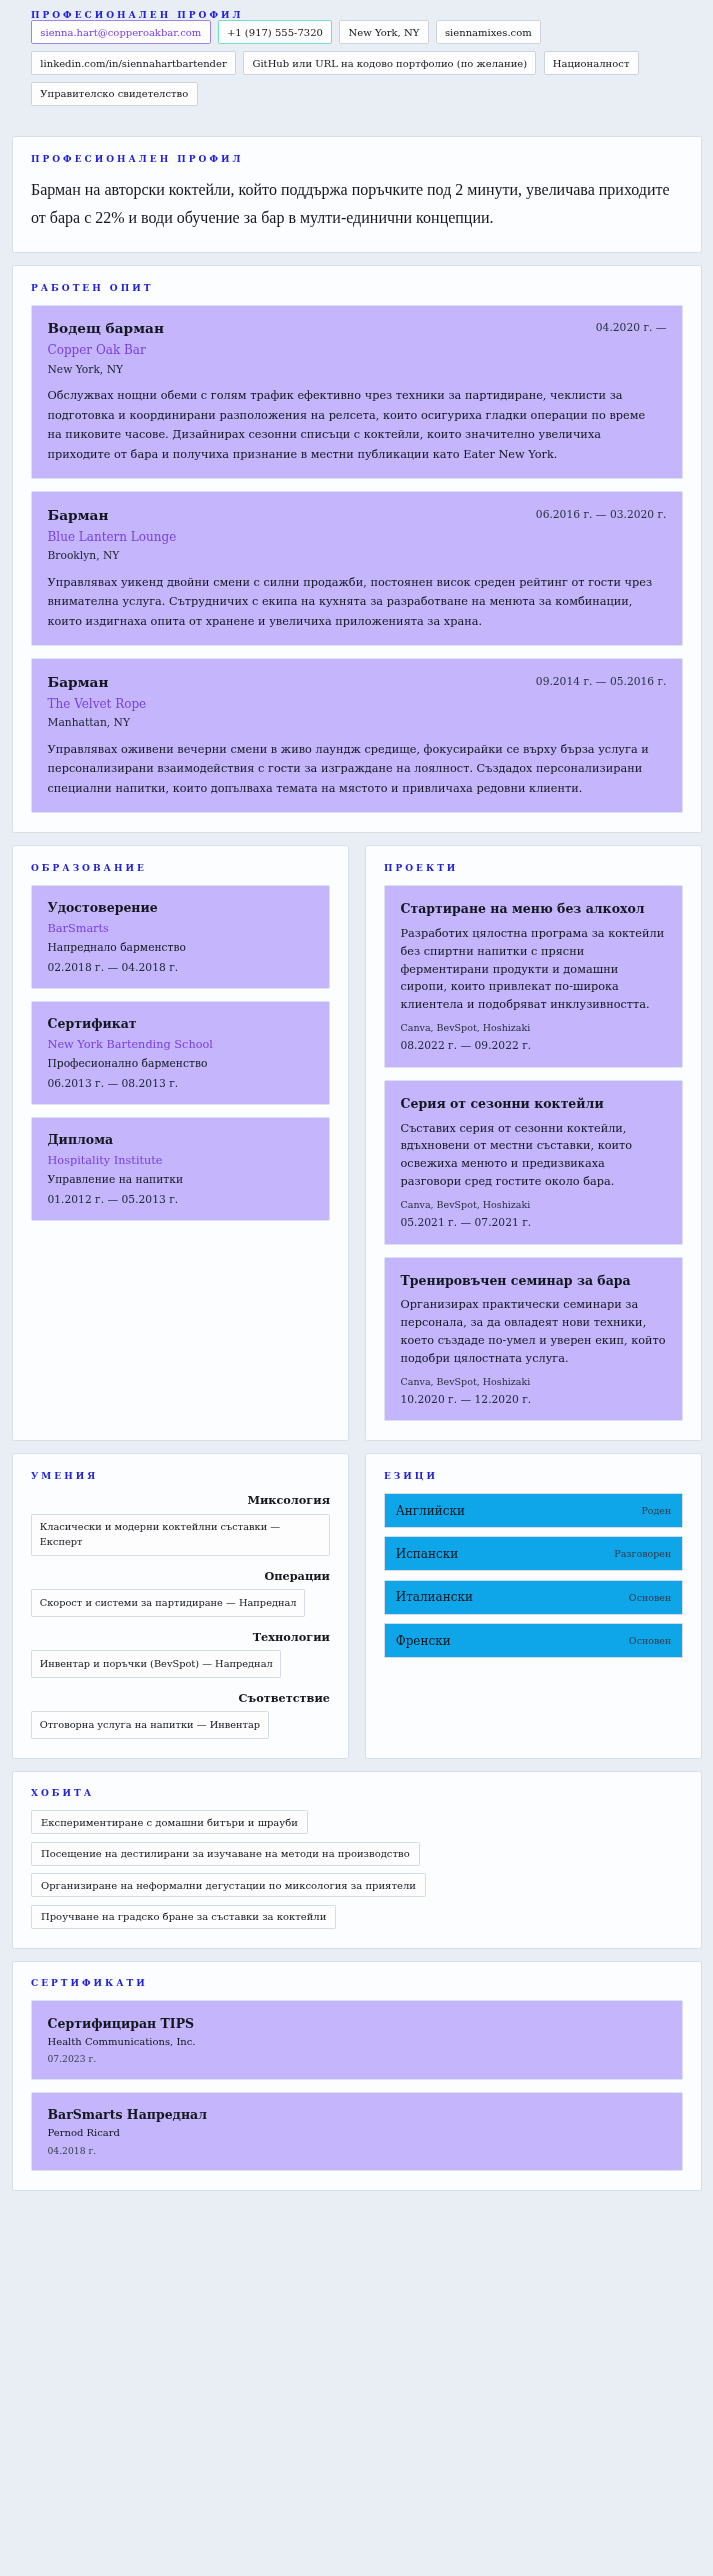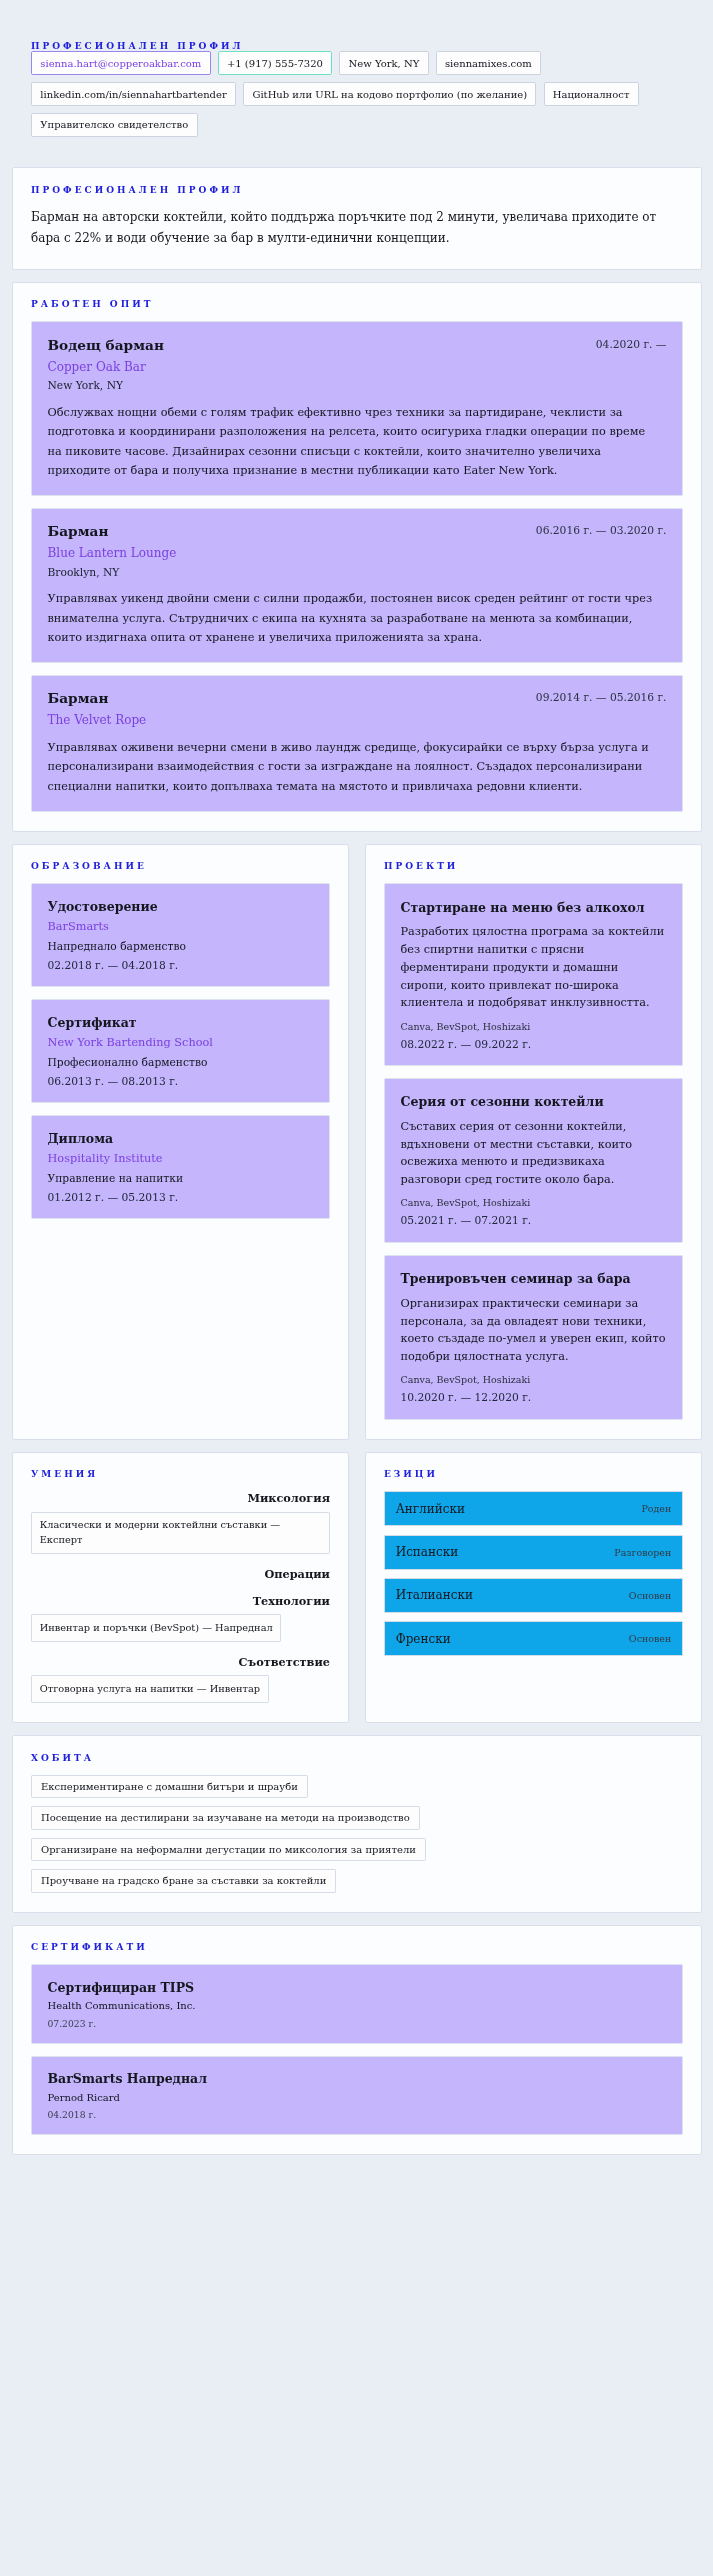--- a/index.html
+++ b/index.html
@@ -2,21 +2,21 @@
 <html lang="bg" style="font-size:9.5px"><head>
 <meta charset="utf-8">
 <style>
   html, body { margin: 0; padding: 0; }
   body {
     width: 714px;
     background: #e9edf4;
     font-family: "DejaVu Serif", "Liberation Serif", serif;
     color: #14171d;
   }
-  .page { padding: 33px 12px 36px; }
+  .page { padding: 2px 12px 36px; }
 
   
   .header { padding: 8.3px 19px 18px; }
   .eyebrow {
     color: #2020dd;
     font-size: 9px;
     font-weight: 700;
     letter-spacing: 3px;
   }
   .person-name {
@@ -46,21 +46,21 @@
     padding: 16.7px 18px 19px;
     margin-top: 12px;
   }
   .panel-title {
     color: #2020dd;
     font-size: 9px;
     font-weight: 700;
     letter-spacing: 3px;
     margin: 0 0 12px;
   }
-  .summary-text { font-size: 12px; line-height: 1.8; margin: 3.6px 0 0; max-width: 643px; }
+  .summary-text { font-size: 16px; line-height: 1.8; margin: 3.6px 0 0; max-width: 643px; font-family: Liberation Serif, serif; }
 
   .cols { display: grid; grid-template-columns: 1fr 1fr; gap: 16px; margin-top: 12px; }
   .cols .panel { margin-top: 0; }
 
   
   .card {
     background: #c4b5fd;
     border: 0.6px solid #dde3ed;
     border-radius: 1.8px;
     padding: 14.3px 15.5px;
@@ -169,20 +169,21 @@
       <div class="job-location">Brooklyn, NY</div>
       <div class="job-desc">Управлявах уикенд двойни смени с силни продажби, постоянен висок среден рейтинг от гости чрез внимателна услуга. Сътрудничих с екипа на кухнята за разработване на менюта за комбинации, които издигнаха опита от хранене и увеличиха приложенията за храна.</div>
     </div>
 
     <div class="card">
       <div class="job-head">
         <div class="job-title">Барман</div>
         <div class="job-dates">09.2014 г. — 05.2016 г.</div>
       </div>
       <div class="job-company">The Velvet Rope</div>
+      <div class="job-location">Manhattan, NY</div>
       <div class="job-desc">Управлявах оживени вечерни смени в живо лаундж средище, фокусирайки се върху бърза услуга и персонализирани взаимодействия с гости за изграждане на лоялност. Създадох персонализирани специални напитки, които допълваха темата на мястото и привличаха редовни клиенти.</div>
     </div>
   </section>
 
   <div class="cols">
 
     <section class="panel">
       <h2 class="panel-title">ОБРАЗОВАНИЕ</h2>
 
       <div class="card">
@@ -237,20 +238,21 @@
 
     <section class="panel">
       <h2 class="panel-title">УМЕНИЯ</h2>
 
       <div class="skill-group">
         <div class="skill-label">Миксология</div>
         <span class="skill-chip">Класически и модерни коктейлни съставки — Експерт</span>
       </div>
       <div class="skill-group">
         <div class="skill-label">Операции</div>
+        <span class="skill-chip">Скорост и системи за партидиране — Напреднал</span>
       </div>
       <div class="skill-group">
         <div class="skill-label">Технологии</div>
         <span class="skill-chip">Инвентар и поръчки (BevSpot) — Напреднал</span>
       </div>
       <div class="skill-group">
         <div class="skill-label">Съответствие</div>
         <span class="skill-chip">Отговорна услуга на напитки — Инвентар</span>
       </div>
     </section>

